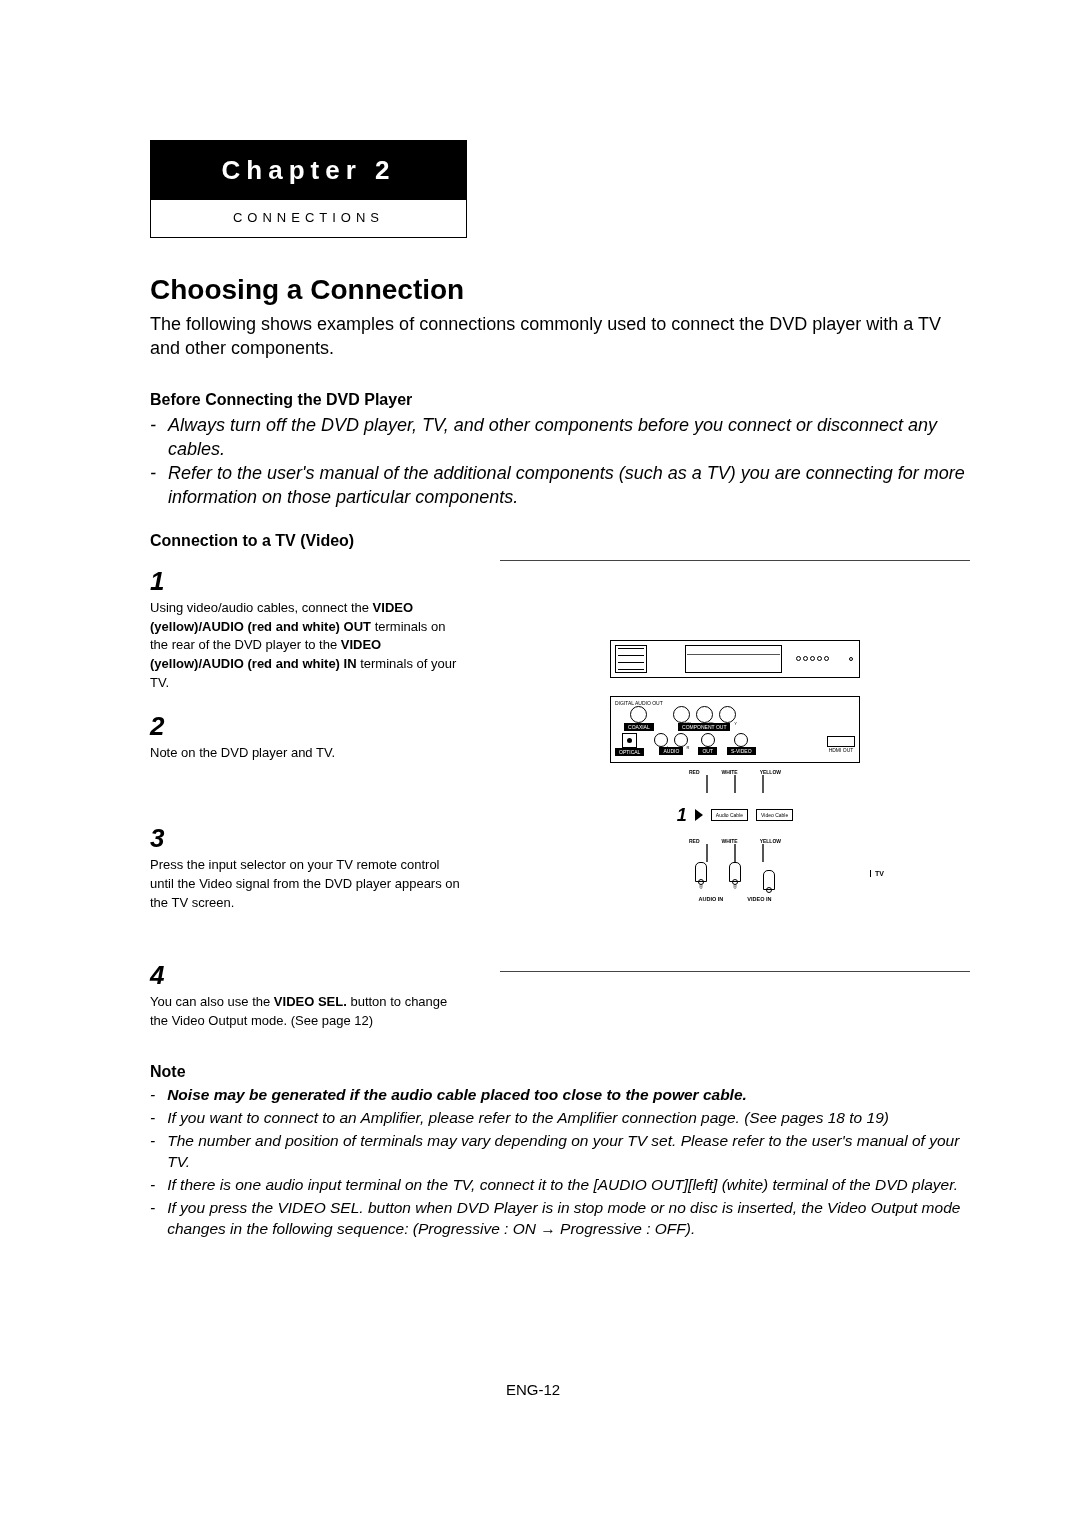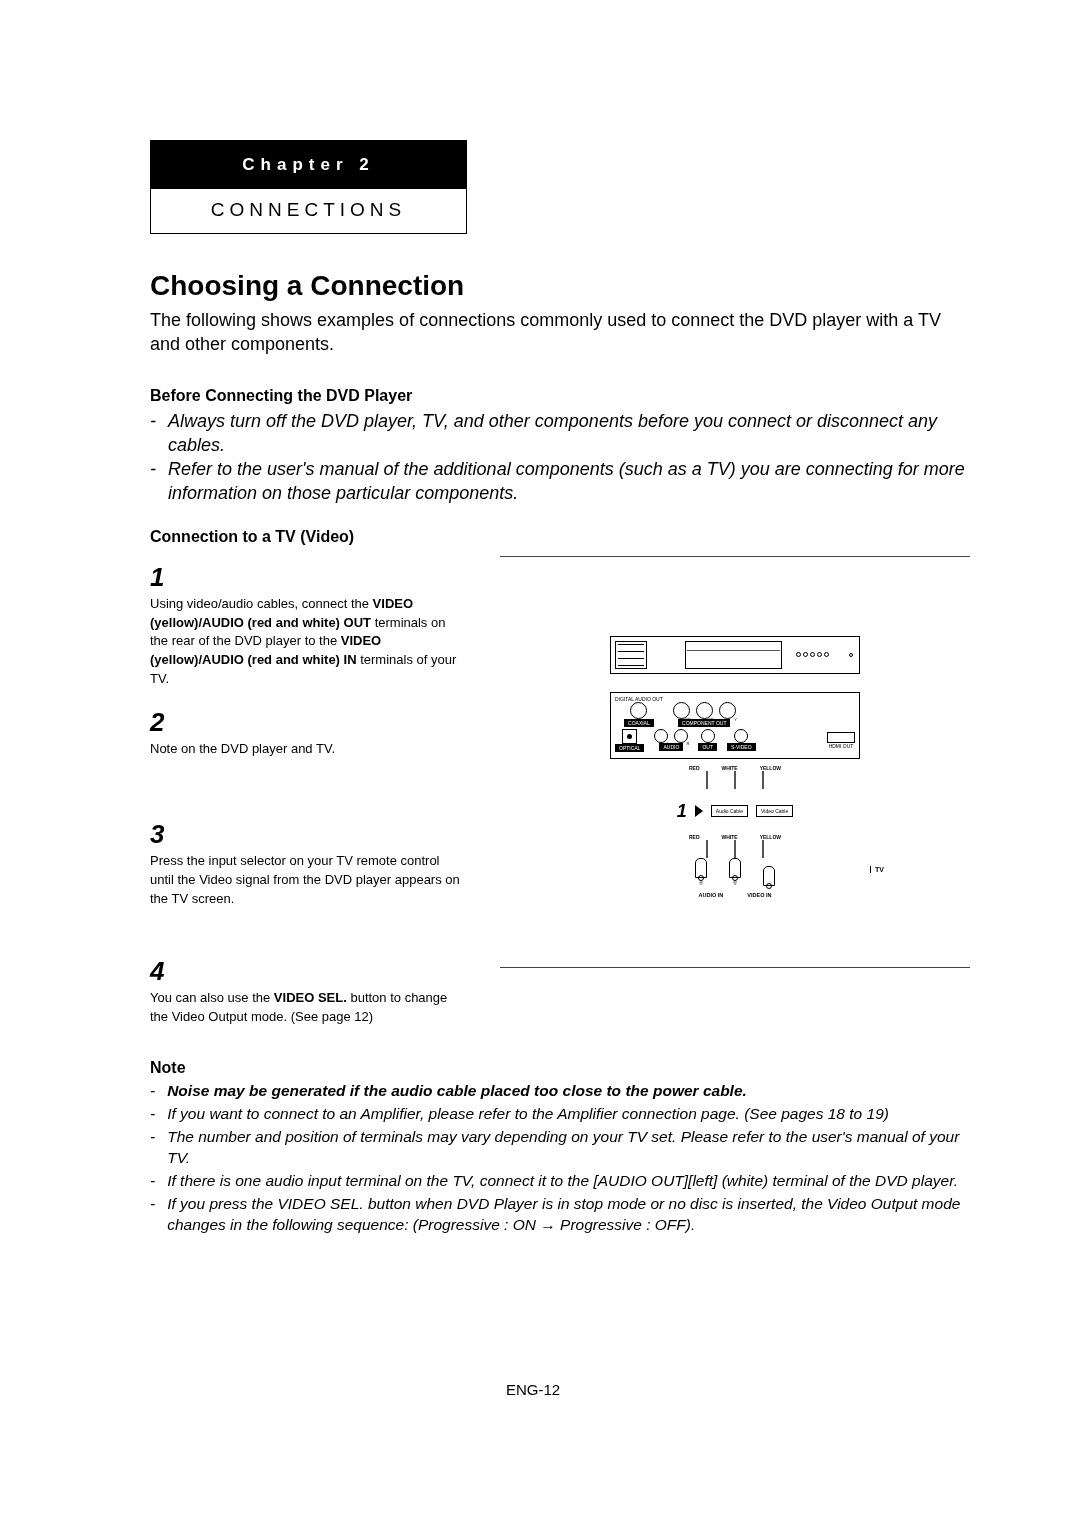--- a/index.html
+++ b/index.html
@@ -16,28 +16,28 @@
     position: relative;
   }
   .chapter-block {
     width: 315px;
     border: 1px solid #000;
   }
   .chapter-head {
     background: #000;
     color: #fff;
     font-weight: bold;
-    font-size: 17px;
+    font-size: 26px;
     letter-spacing: 6px;
     padding: 14px 8px;
     text-align: center;
   }
   .chapter-sub {
     text-align: center;
-    font-size: 19px;
+    font-size: 13px;
     letter-spacing: 5px;
     font-variant: small-caps;
     padding: 10px 0 12px 0;
   }
   .h1 {
     font-size: 28px;
     font-weight: bold;
     margin-top: 36px;
     margin-bottom: 6px;
   }

